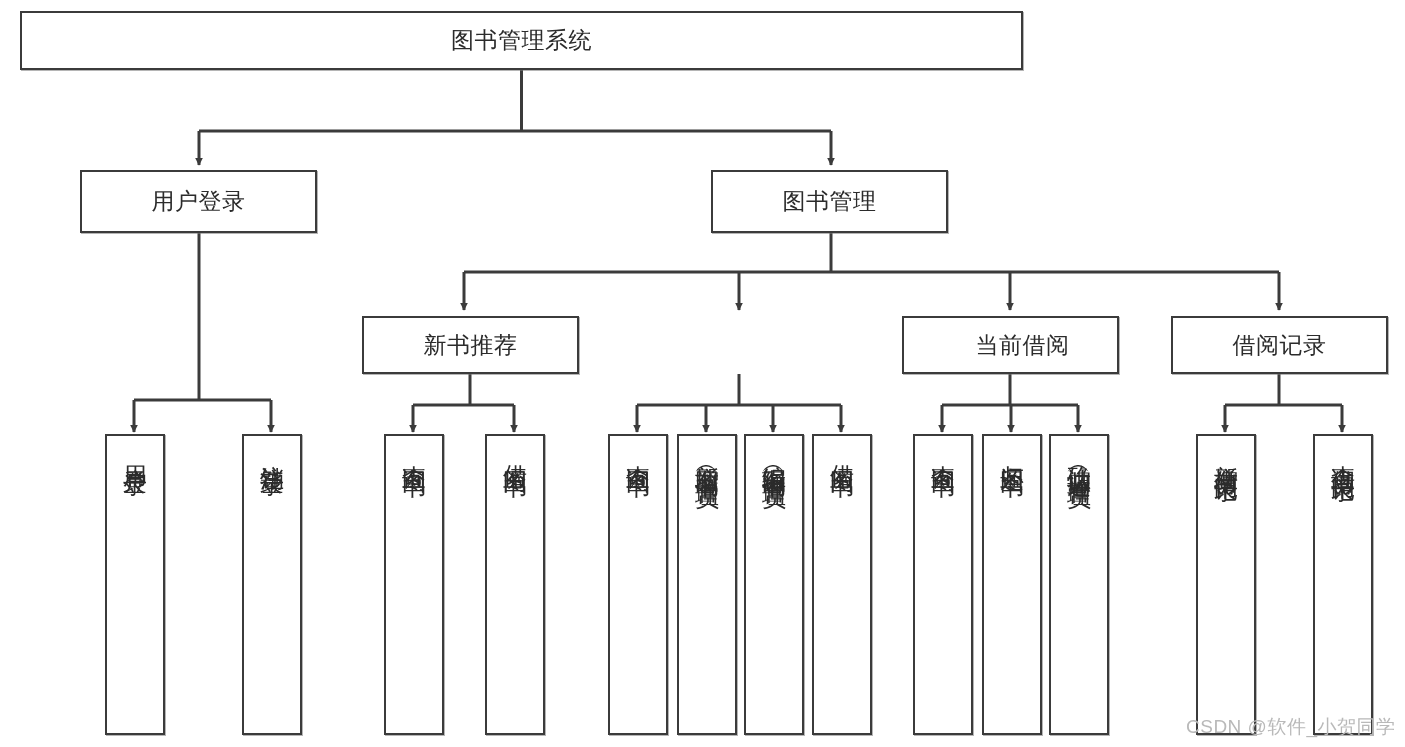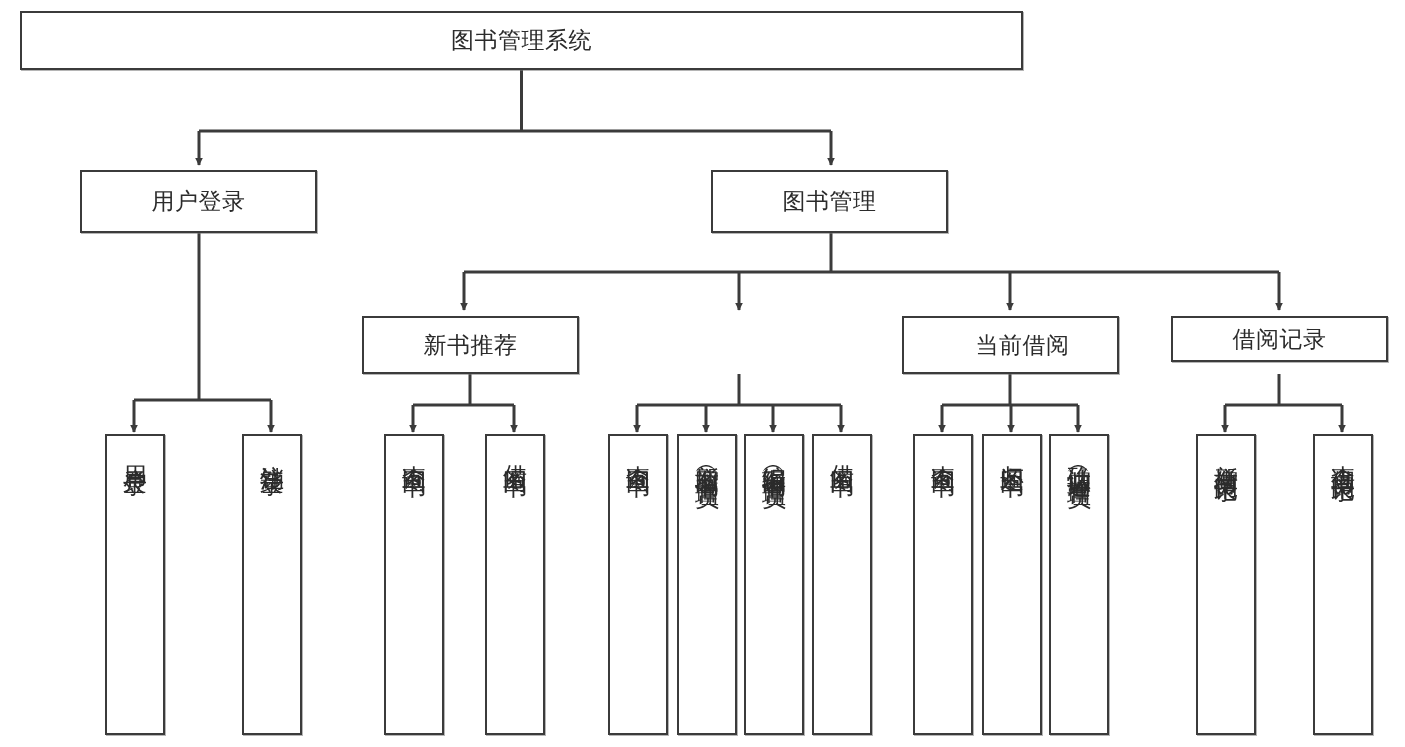--- a/index.html
+++ b/index.html
@@ -139,21 +139,21 @@
   <div class="node h" style="left:362px; top:316px; width:217px; height:58px;">
     <span class="lbl">新书推荐</span>
   </div>
 
   <div class="node h" style="left:711px; top:170px; width:237px; height:63px;">
     <span class="lbl">图书管理</span>
   </div>
   <div class="node h" style="left:902px; top:316px; width:217px; height:58px;padding-left:24px;">
     <span class="lbl">当前借阅</span>
   </div>
-  <div class="node h" style="left:1171px; top:316px; width:217px; height:46px;">
+  <div class="node h" style="left:1171px; top:316px; width:217px; height:58px;">
     <span class="lbl">借阅记录</span>
   </div>
 
   <div class="node v" style="left:105px; top:434px; width:60px; height:301px;">
     <span class="lbl">用户登录</span>
   </div>
   <div class="node v" style="left:242px; top:434px; width:60px; height:301px;">
     <span class="lbl">注销登录</span>
   </div>
 
@@ -187,14 +187,15 @@
     <span class="lbl">确认归还（管理员）</span>
   </div>
 
   <div class="node v" style="left:1196px; top:434px; width:60px; height:301px;">
     <span class="lbl">新增借阅记录</span>
   </div>
   <div class="node v" style="left:1313px; top:434px; width:60px; height:301px;">
     <span class="lbl">查询借阅记录</span>
   </div>
 
+  <div class="watermark">CSDN @软件_小贺同学</div>
 
 </div>
 
 </body></html>

